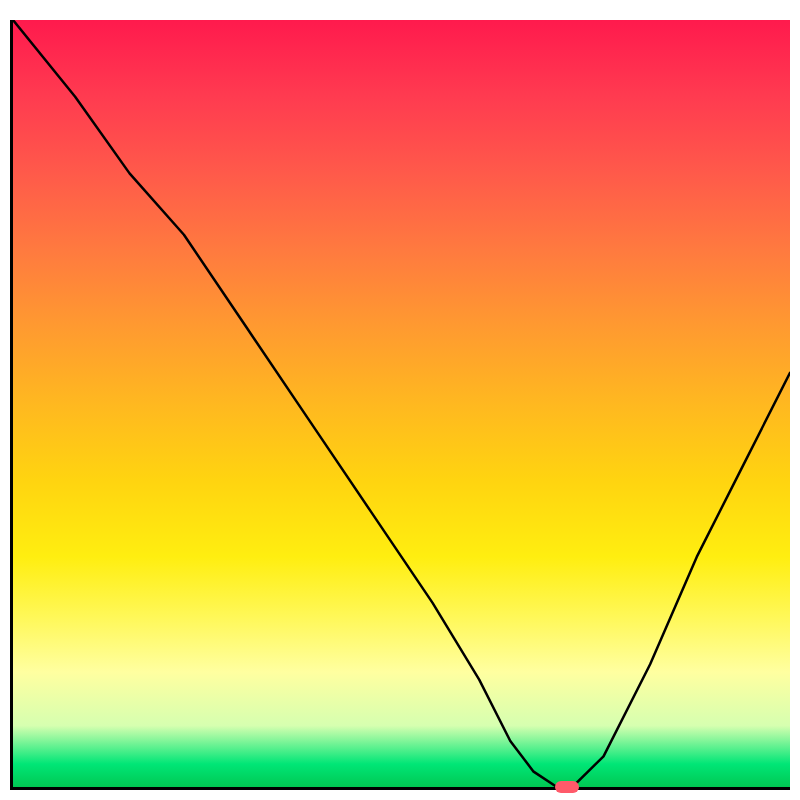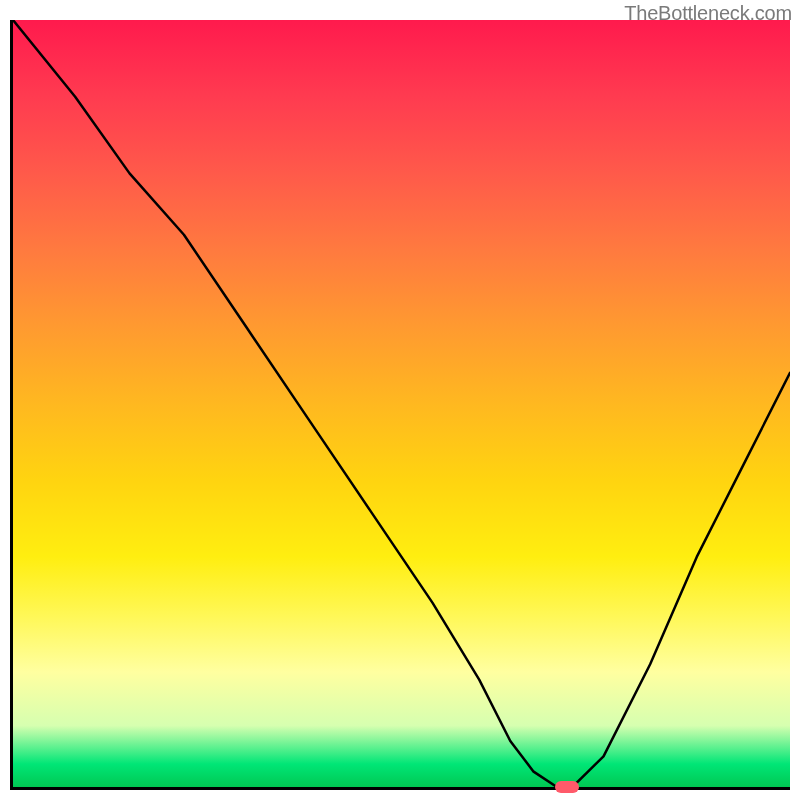--- a/index.html
+++ b/index.html
@@ -56,21 +56,20 @@
   height: 12px;
   background: #ff5a6a;
   border-radius: 6px;
 }
 </style>
 </head>
 <body>
 
 <div class="chart-wrap">
 
-  <div class="watermark">TheBottleneck.com</div>
 
   <div class="plot-area">
     <svg class="curve" viewBox="0 0 780 770" preserveAspectRatio="none">
       <path id="curve-path" fill="none" stroke="#000" stroke-width="2.5" stroke-linejoin="round" stroke-linecap="round" d="M0.0 0.0 L62.4 77.0 L117.0 154.0 L171.6 215.6 L234.0 308.0 L296.4 400.4 L358.8 492.8 L421.2 585.2 L468.0 662.2 L499.2 723.8 L522.6 754.6 L546.0 770.0 L561.6 770.0 L592.8 739.2 L639.6 646.8 L686.4 539.0 L733.2 446.6 L780.0 354.2"></path>
     </svg>
     <div id="opt-marker" class="marker" style="left: 541.8px; top: 761px;"></div>
   </div>
 
 </div>
 

